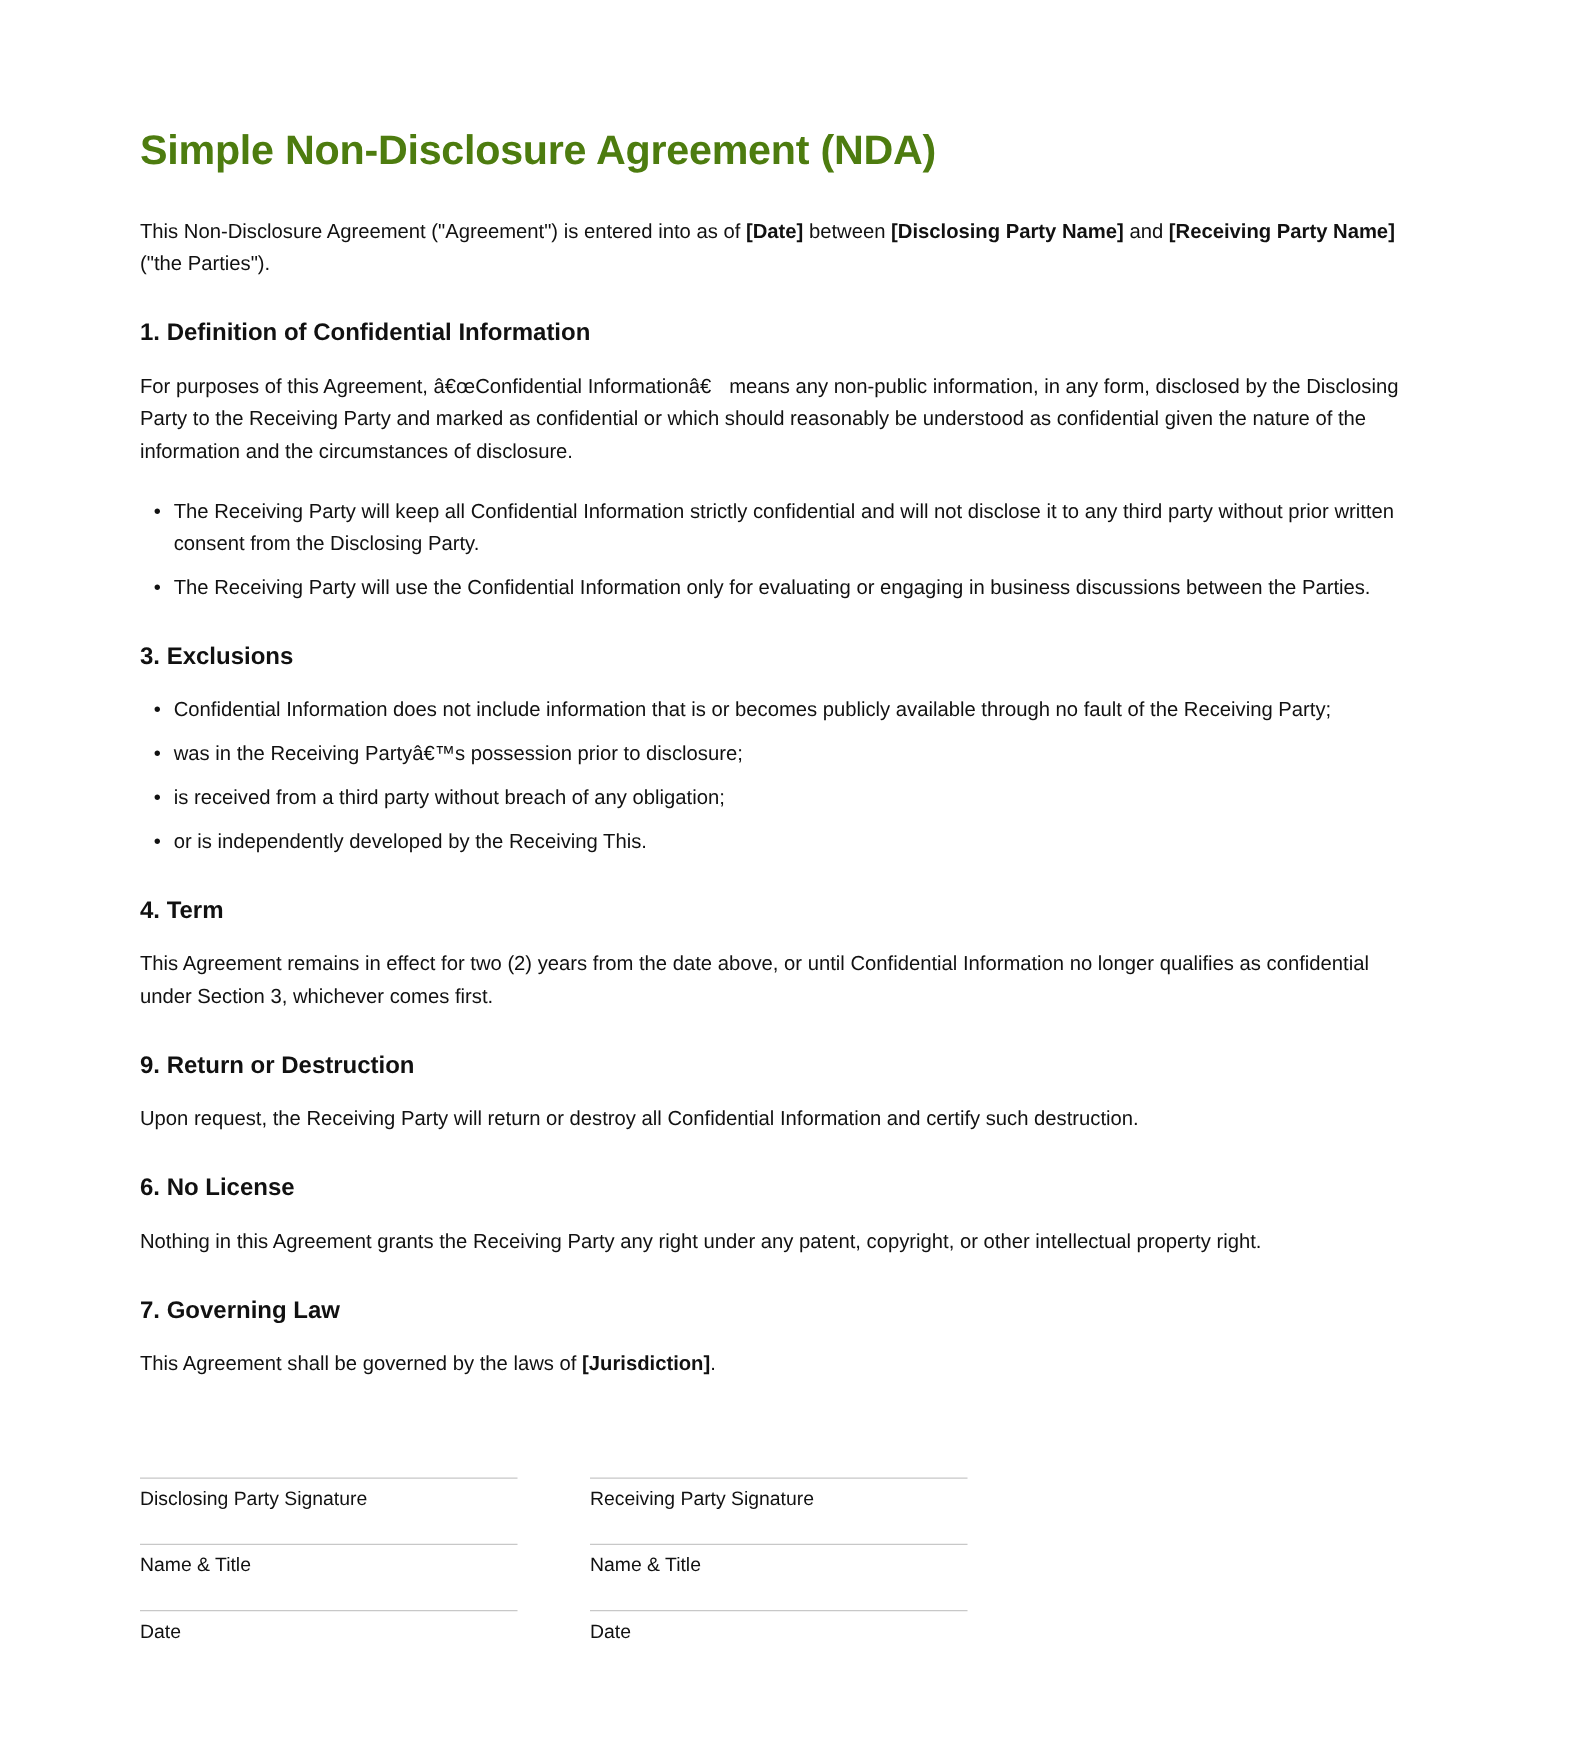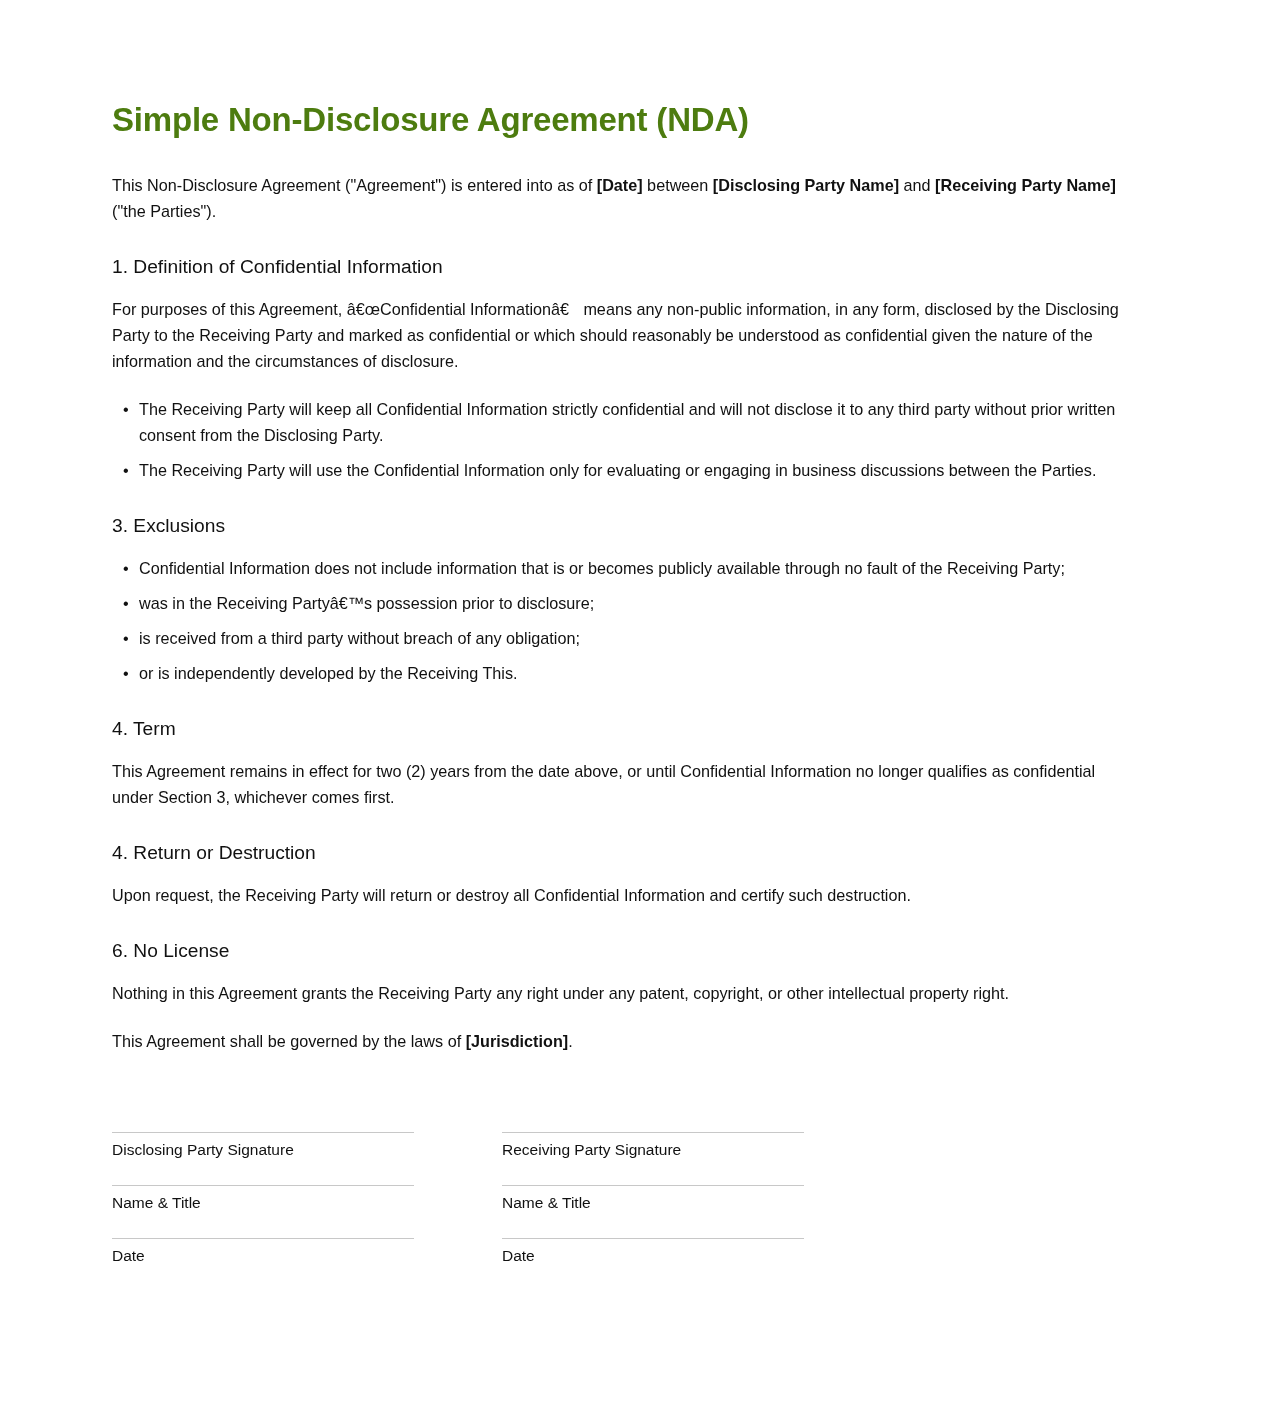--- a/index.html
+++ b/index.html
@@ -30,21 +30,21 @@
   }
   p.body-text {
     font-size: 16.2px;
     line-height: 26px;
     margin: 0 16px 22px 0;
     max-width: 1035px;
     color: #111111;
   }
   h2.section-heading {
     font-size: 19.2px;
-    font-weight: normal;
+    font-weight: bold;
     line-height: 26px;
     margin: 30px 0 16px 0;
     color: #111111;
   }
   .intro-paragraph {
     margin-bottom: 26px;
   }
   ul.bullet-list {
     list-style: none;
     margin: 0 0 18px 0;
@@ -66,21 +66,21 @@
     font-size: 16.2px;
     line-height: 26px;
     color: #111111;
   }
   b, strong {
     font-weight: bold;
   }
   .signature-area {
     margin-top: 78px;
     display: flex;
-    gap: 88px;
+    gap: 58px;
   }
   .signature-column {
     width: 302px;
     flex: 0 0 302px;
   }
   .signature-field {
     margin-bottom: 24px;
   }
   .signature-rule {
     border-top: 1px solid #c8c8c8;
@@ -127,30 +127,31 @@
       <li>or is independently developed by the Receiving This.</li>
     </ul>
   </section>
 
   <section>
     <h2 class="section-heading">4. Term</h2>
     <p class="body-text">This Agreement remains in effect for two (2) years from the date above, or until Confidential Information no longer qualifies as confidential under Section 3, whichever comes first.</p>
   </section>
 
   <section>
-    <h2 class="section-heading">4. Return or Destruction</h2>
+    <h2 class="section-heading">9. Return or Destruction</h2>
     <p class="body-text">Upon request, the Receiving Party will return or destroy all Confidential Information and certify such destruction.</p>
   </section>
 
   <section>
     <h2 class="section-heading">6. No License</h2>
     <p class="body-text">Nothing in this Agreement grants the Receiving Party any right under any patent, copyright, or other intellectual property right.</p>
   </section>
 
   <section>
+    <h2 class="section-heading">7. Governing Law</h2>
     <p class="body-text"><span>This Agreement shall be governed by the laws of </span><b>[Jurisdiction]</b><span>.</span></p>
   </section>
 
   <div class="signature-area">
 
     <div class="signature-column">
       <div class="signature-field">
         <div class="signature-rule"></div>
         <div class="signature-label">Disclosing Party Signature</div>
       </div>

